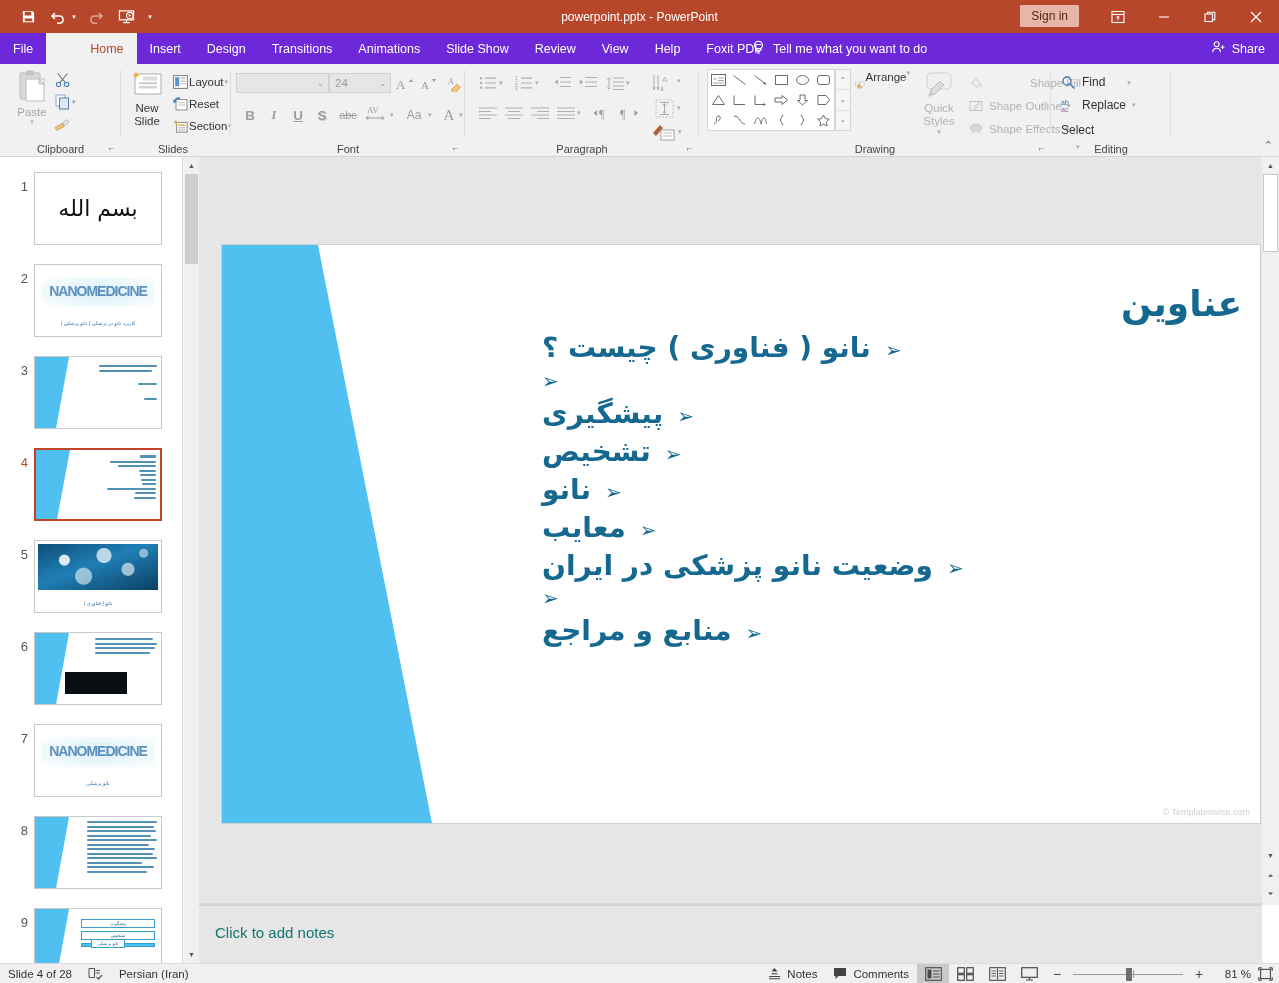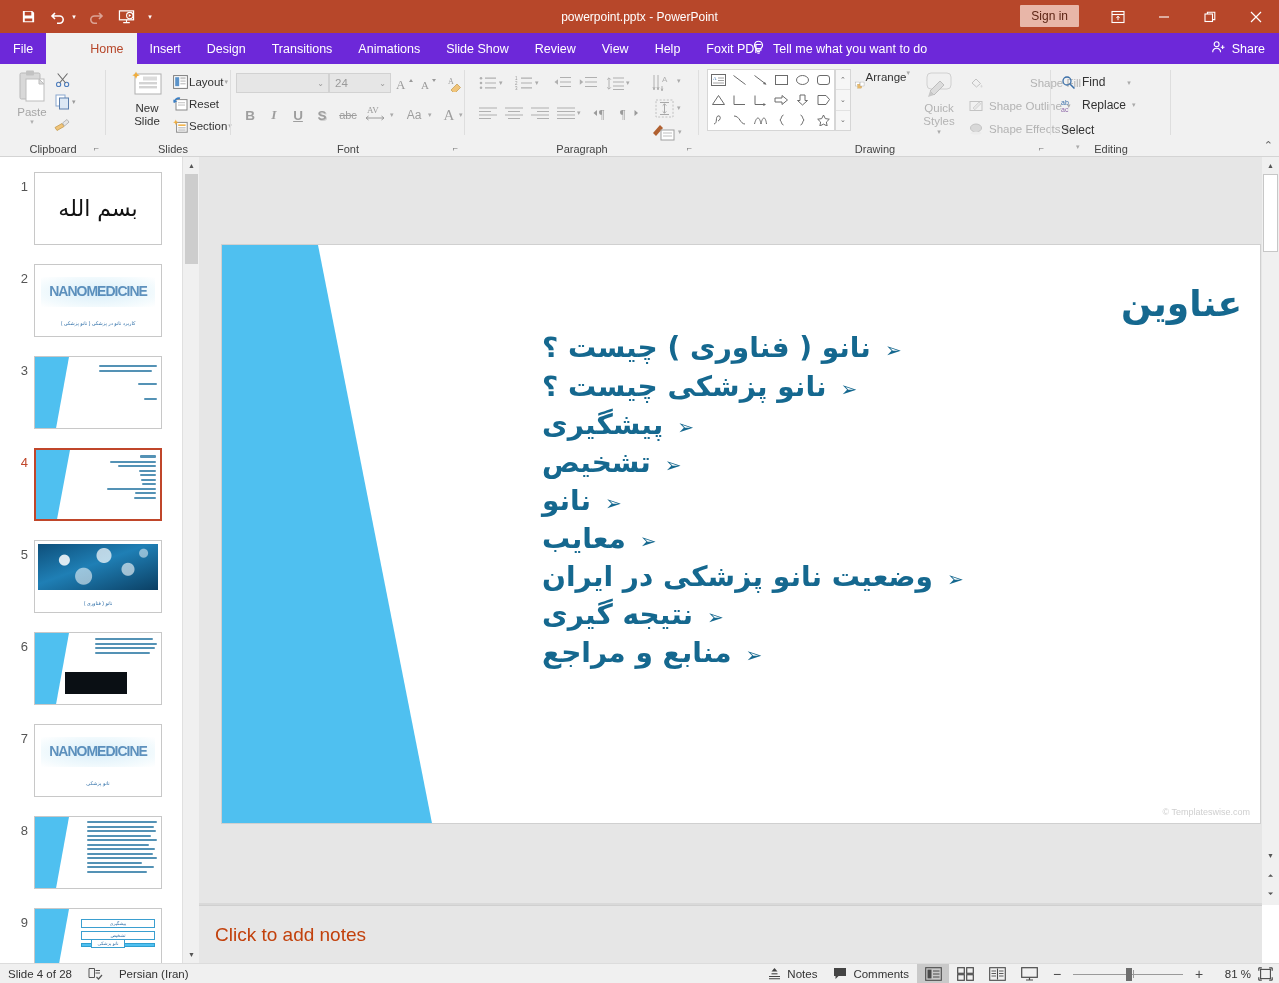--- a/index.html
+++ b/index.html
@@ -73,21 +73,21 @@
   }
   .rgroup .divider {
     position:absolute; right:0; top:6px; bottom:22px; width:1px; background:#dedede;
   }
   .dlg {
     position:absolute; bottom:3px; right:4px; width:11px; height:11px;
     font-size:9px; color:#777; line-height:11px; text-align:center;
   }
 
   
-  #grp-clipboard { left:0; width:106px; }
+  #grp-clipboard { left:0; width:121px; }
   .paste-btn {
     position:absolute; left:10px; top:6px; width:44px; height:64px;
     display:flex; flex-direction:column; align-items:center; justify-content:flex-start;
     color:#a6a6a6;
   }
   .paste-label { font-size:11.5px; margin-top:2px; }
   .clip-small {
     position:absolute; width:26px; height:20px; display:flex; align-items:center; justify-content:center;
   }
   
@@ -272,21 +272,21 @@
     position:absolute; left:0; width:17px; height:17px;
     display:flex; align-items:center; justify-content:center; font-size:7px; color:#555;
   }
   .ssb-thumb { position:absolute; left:1px; top:17px; width:15px; height:78px; background:#ffffff; border:1px solid #c7c7c7; }
 
   
   .notes {
     position:absolute; left:199px; top:905px; width:1063px; height:58px;
     background:#e6e6e6; border-top:1px solid #d0d0d0;
   }
-  .notes-text { position:absolute; left:16px; top:18px; font-size:19px; color:#c2410c; }
+  .notes-text { position:absolute; left:16px; top:18px; font-size:15px; color:#0f766e; }
   .splitter { position:absolute; left:199px; top:903px; width:1063px; height:2px; background:#d9d9d9; }
 
   
   .statusbar {
     position:absolute; left:0; top:963px; width:1279px; height:20px;
     background:#f0f0f0; border-top:1px solid #dcdcdc;
     display:flex; align-items:center; font-size:11.5px; color:#333;
   }
   .sb-item { display:flex; align-items:center; gap:6px; height:20px; padding:0 8px; }
   .sb-right { position:absolute; right:0; top:0; height:20px; display:flex; align-items:center; }
@@ -947,21 +947,20 @@
       <div class="slide-slope"></div>
       <div class="slide-body">
         <div class="slide-title">عناوین</div>
         <ul class="blist">
           <li>
             <span class="bullet">➢</span>
             <span>نانو ( فناوری ) چیست ؟</span>
           </li>
           <li>
             <span class="bullet">➢</span>
-            <span>نانو پزشکی چیست ؟</span>
           </li>
           <li>
             <span class="bullet">➢</span>
             <span>پیشگیری</span>
           </li>
           <li>
             <span class="bullet">➢</span>
             <span>تشخیص</span>
           </li>
           <li>
@@ -971,21 +970,20 @@
           <li>
             <span class="bullet">➢</span>
             <span>معایب</span>
           </li>
           <li>
             <span class="bullet">➢</span>
             <span>وضعیت نانو پزشکی در ایران</span>
           </li>
           <li>
             <span class="bullet">➢</span>
-            <span>نتیجه گیری</span>
           </li>
           <li>
             <span class="bullet">➢</span>
             <span>منابع و مراجع</span>
           </li>
         </ul>
       </div>
       <div class="watermark">© Templateswise.com</div>
     </div>
   </div>

